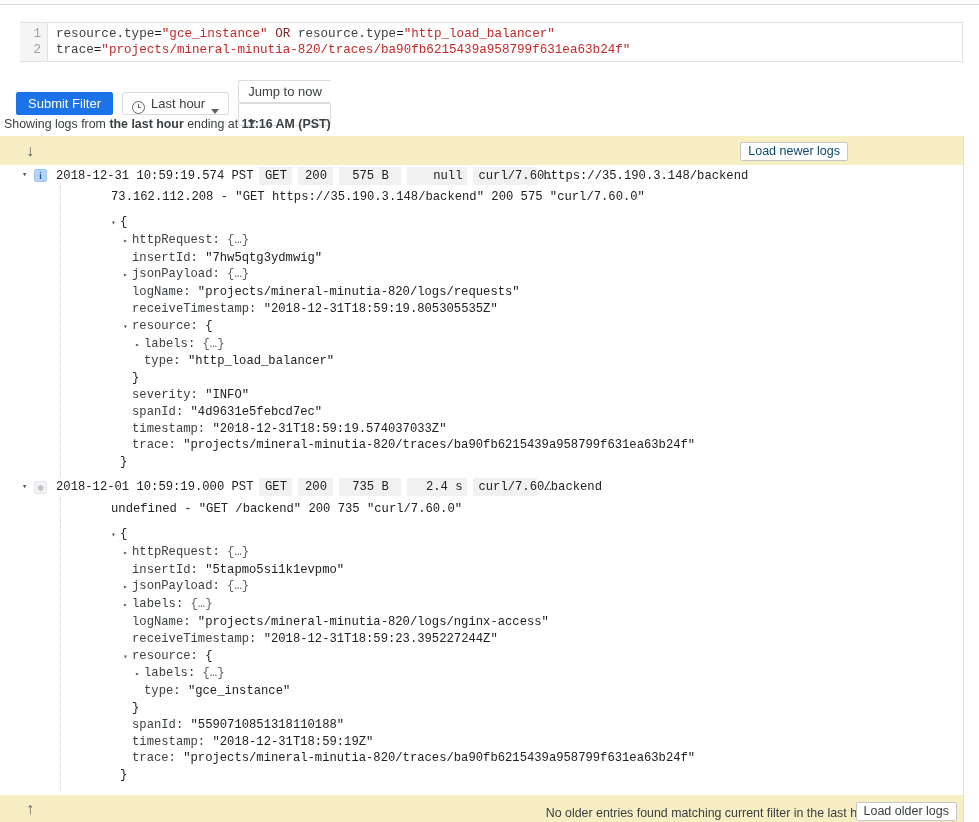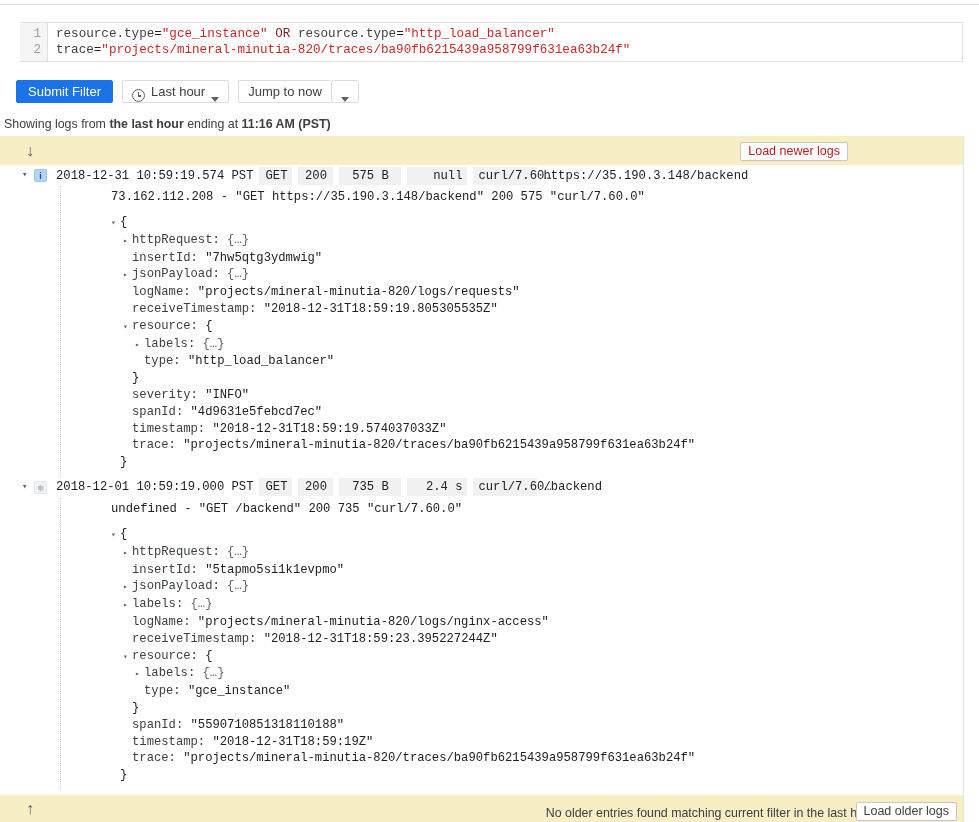--- a/index.html
+++ b/index.html
@@ -106,20 +106,21 @@
     padding: 0 9px;
     display: inline-flex;
     align-items: flex-end;
     gap: 6px;
     cursor: pointer;
     white-space: nowrap;
     box-sizing: border-box;
   }
   .split {
     display: inline-flex;
+    flex-direction: column;
   }
   .split .btn-outline:first-child {
     border-right: none;
   }
   .caret {
     width: 0; height: 0;
     border-left: 4px solid transparent;
     border-right: 4px solid transparent;
     border-top: 5px solid #5f6368;
     display: inline-block;
@@ -177,21 +178,21 @@
   }
   .btn-load {
     position: absolute;
     right: 131px;
     top: 142px;
     background: #fff;
     border: 1px solid #c7c7c7;
     border-radius: 2px;
     font-size: 12.5px;
     font-family: "Liberation Sans", sans-serif;
-    color: #b91c1c;
+    color: #0c4a6e;
     height: 19px;
     line-height: 17px;
     padding: 0 7px;
     cursor: pointer;
   }
 
   
   .log-list {
     position: absolute;
     top: 165px;
@@ -243,21 +244,21 @@
     font-size: 8px;
   }
   .cell-ts { white-space: nowrap; margin-right: 6px; }
   .chip {
     background: #f1f1f1;
     padding: 2px 5px;
     margin-right: 6px;
     white-space: nowrap;
     box-sizing: border-box;
   }
-  .chip-method { width: 33px; text-align: right; }
+  .chip-method { width: 33px; text-align: center; }
   .chip-status { width: 35px; text-align: center; }
   .chip-size   { width: 62px; text-align: center; }
   .chip-lat    { width: 60px; text-align: right; }
   .chip-agent  { width: 64px; text-align: left; }
   .cell-url { white-space: nowrap; }
   .raw-row {
     font-family: "Liberation Mono", monospace;
     font-size: 12.2px;
     color: #202124;
     padding: 4px 0 4px 50px;

